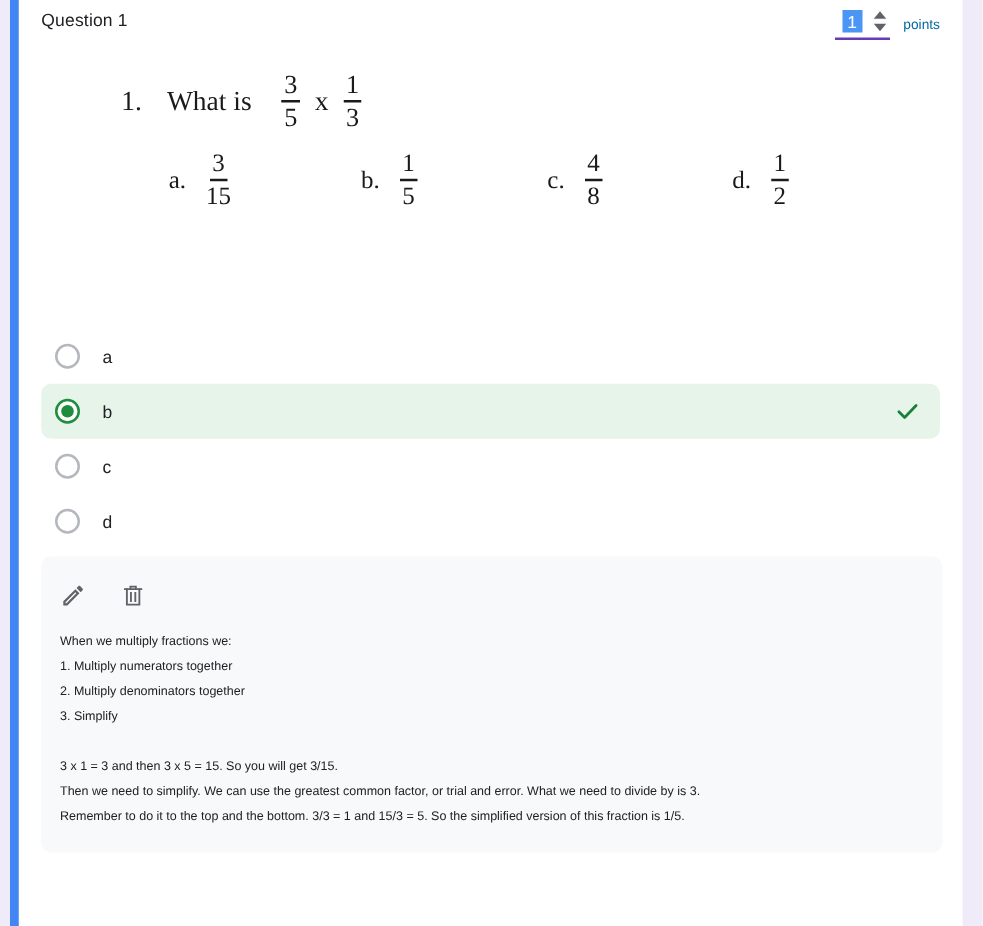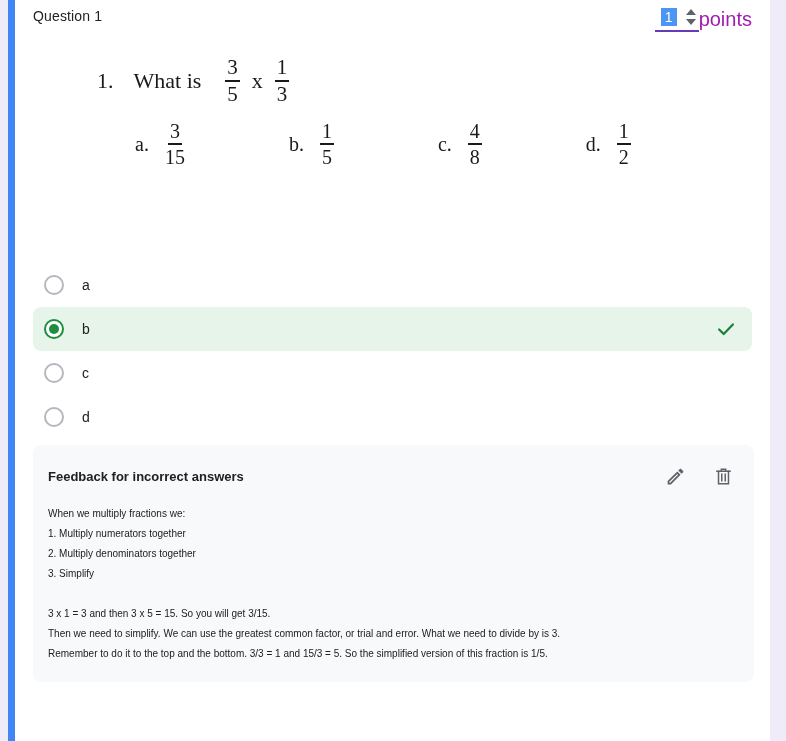--- a/index.html
+++ b/index.html
@@ -32,21 +32,21 @@
     padding: 1px 3px 4px 6px;
   }
   .points-value {
     background: #4b96f5; color: #fff;
     font-size: 14px; line-height: 18px;
     padding: 0 4px; min-width: 14px; text-align: center;
   }
   .spinner { display: flex; flex-direction: column; gap: 4px; margin-left: 9px; cursor: pointer; }
   .tri-up { width: 0; height: 0; border-left: 5px solid transparent; border-right: 5px solid transparent; border-bottom: 6px solid #5f6368; }
   .tri-down { width: 0; height: 0; border-left: 5px solid transparent; border-right: 5px solid transparent; border-top: 6px solid #5f6368; }
-  .points-label { font-size: 20px; color: #a21caf; }
+  .points-label { font-size: 11px; color: #0369a1; margin-left: 11px; }
   
   .q-area { height: 229px; font-family: "Liberation Serif", serif; color: #1a1a1a; }
   .q-line1 {
     display: flex; align-items: center;
     margin-left: 82px; padding-top: 22px;
     font-size: 22px;
   }
   .q-num { margin-right: 20px; }
   .q-lead { margin-right: 24px; }
   .q-op { margin: 0 12px; }
@@ -182,21 +182,20 @@
       <span class="opt-label">c</span>
     </div>
     <div class="opt-row">
       <span class="radio"></span>
       <span class="opt-label">d</span>
     </div>
   </div>
 
   <div class="feedback">
     <div class="fb-head">
-      <span class="fb-title">Feedback for incorrect answers</span>
       <span class="fb-actions">
         <button class="icon-btn">
           <svg viewBox="0 0 24 24" fill="#5f6368">
               <path d="M14.06 9.02l.92.92L5.92 19H5v-.92l9.06-9.06M17.66 3c-.25 0-.51.1-.7.29l-1.83 1.83 3.75 3.75 1.83-1.83c.39-.39.39-1.02 0-1.41l-2.34-2.34c-.2-.2-.45-.29-.71-.29zm-3.6 3.19L3 17.25V21h3.75L17.81 9.94l-3.75-3.75z"></path>
             </svg>
         </button>
         <button class="icon-btn">
           <svg viewBox="0 0 24 24" fill="none" stroke="#5f6368" stroke-width="1.7" stroke-linecap="square">
               <path d="M4.5 6h15"></path>
               <path d="M9.5 6V3.8h5V6"></path>

